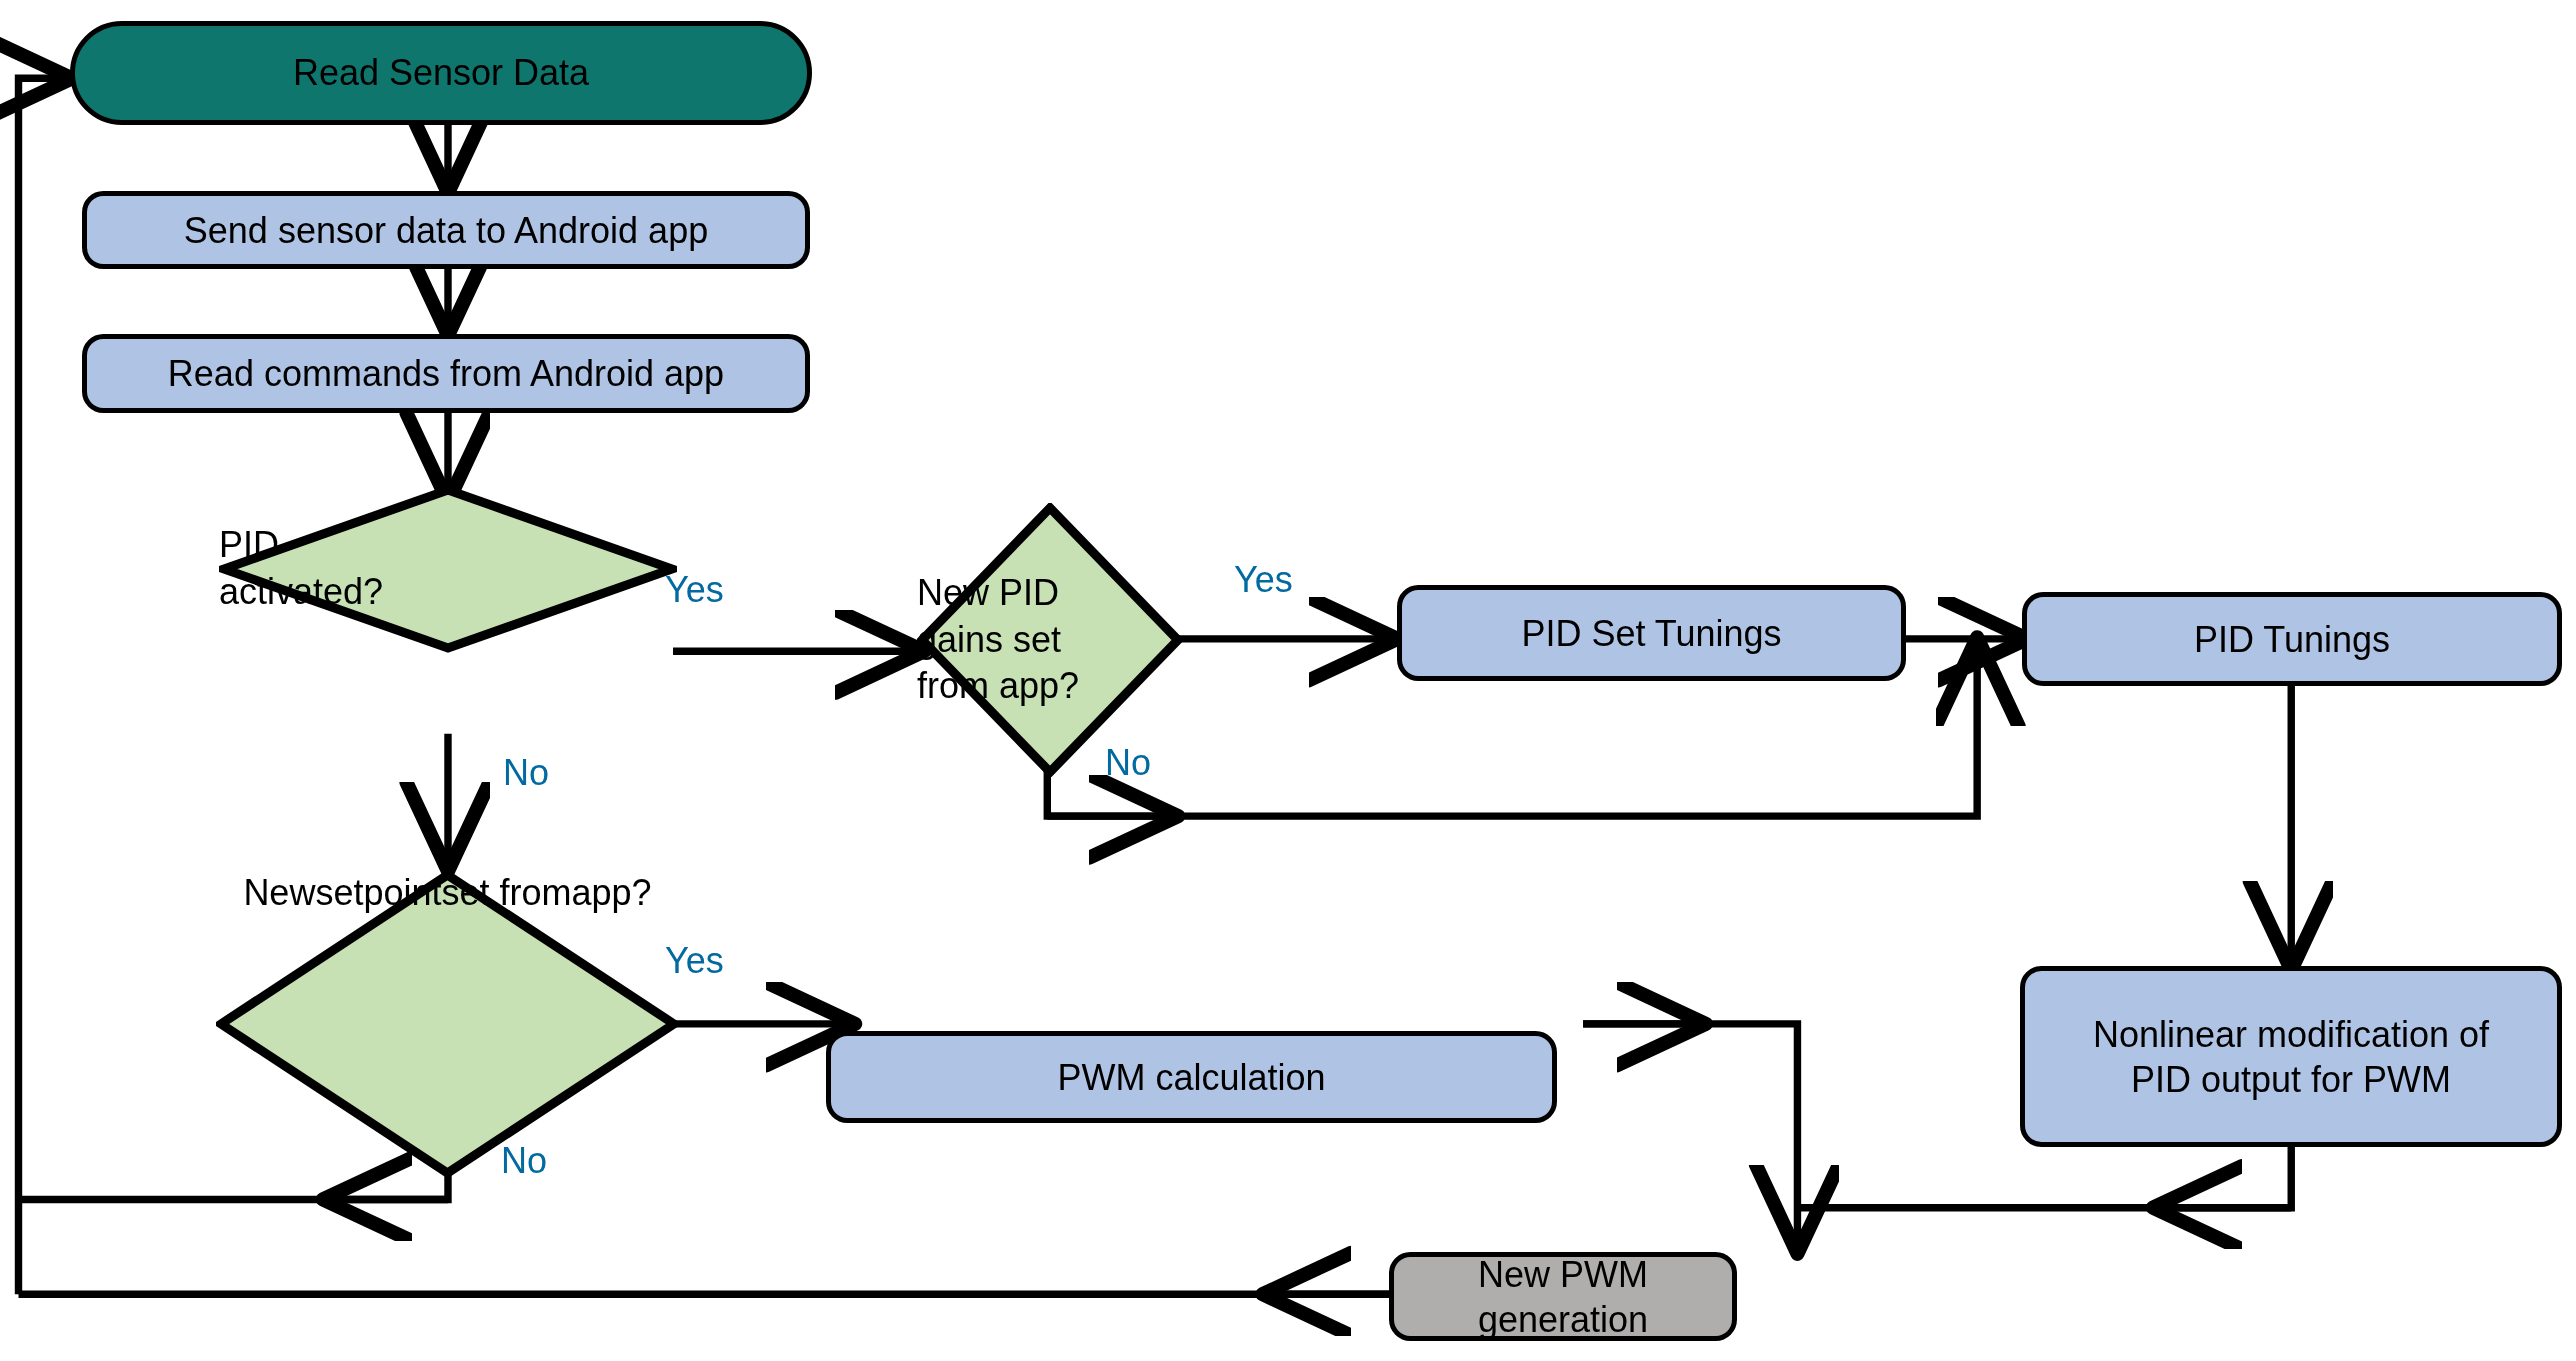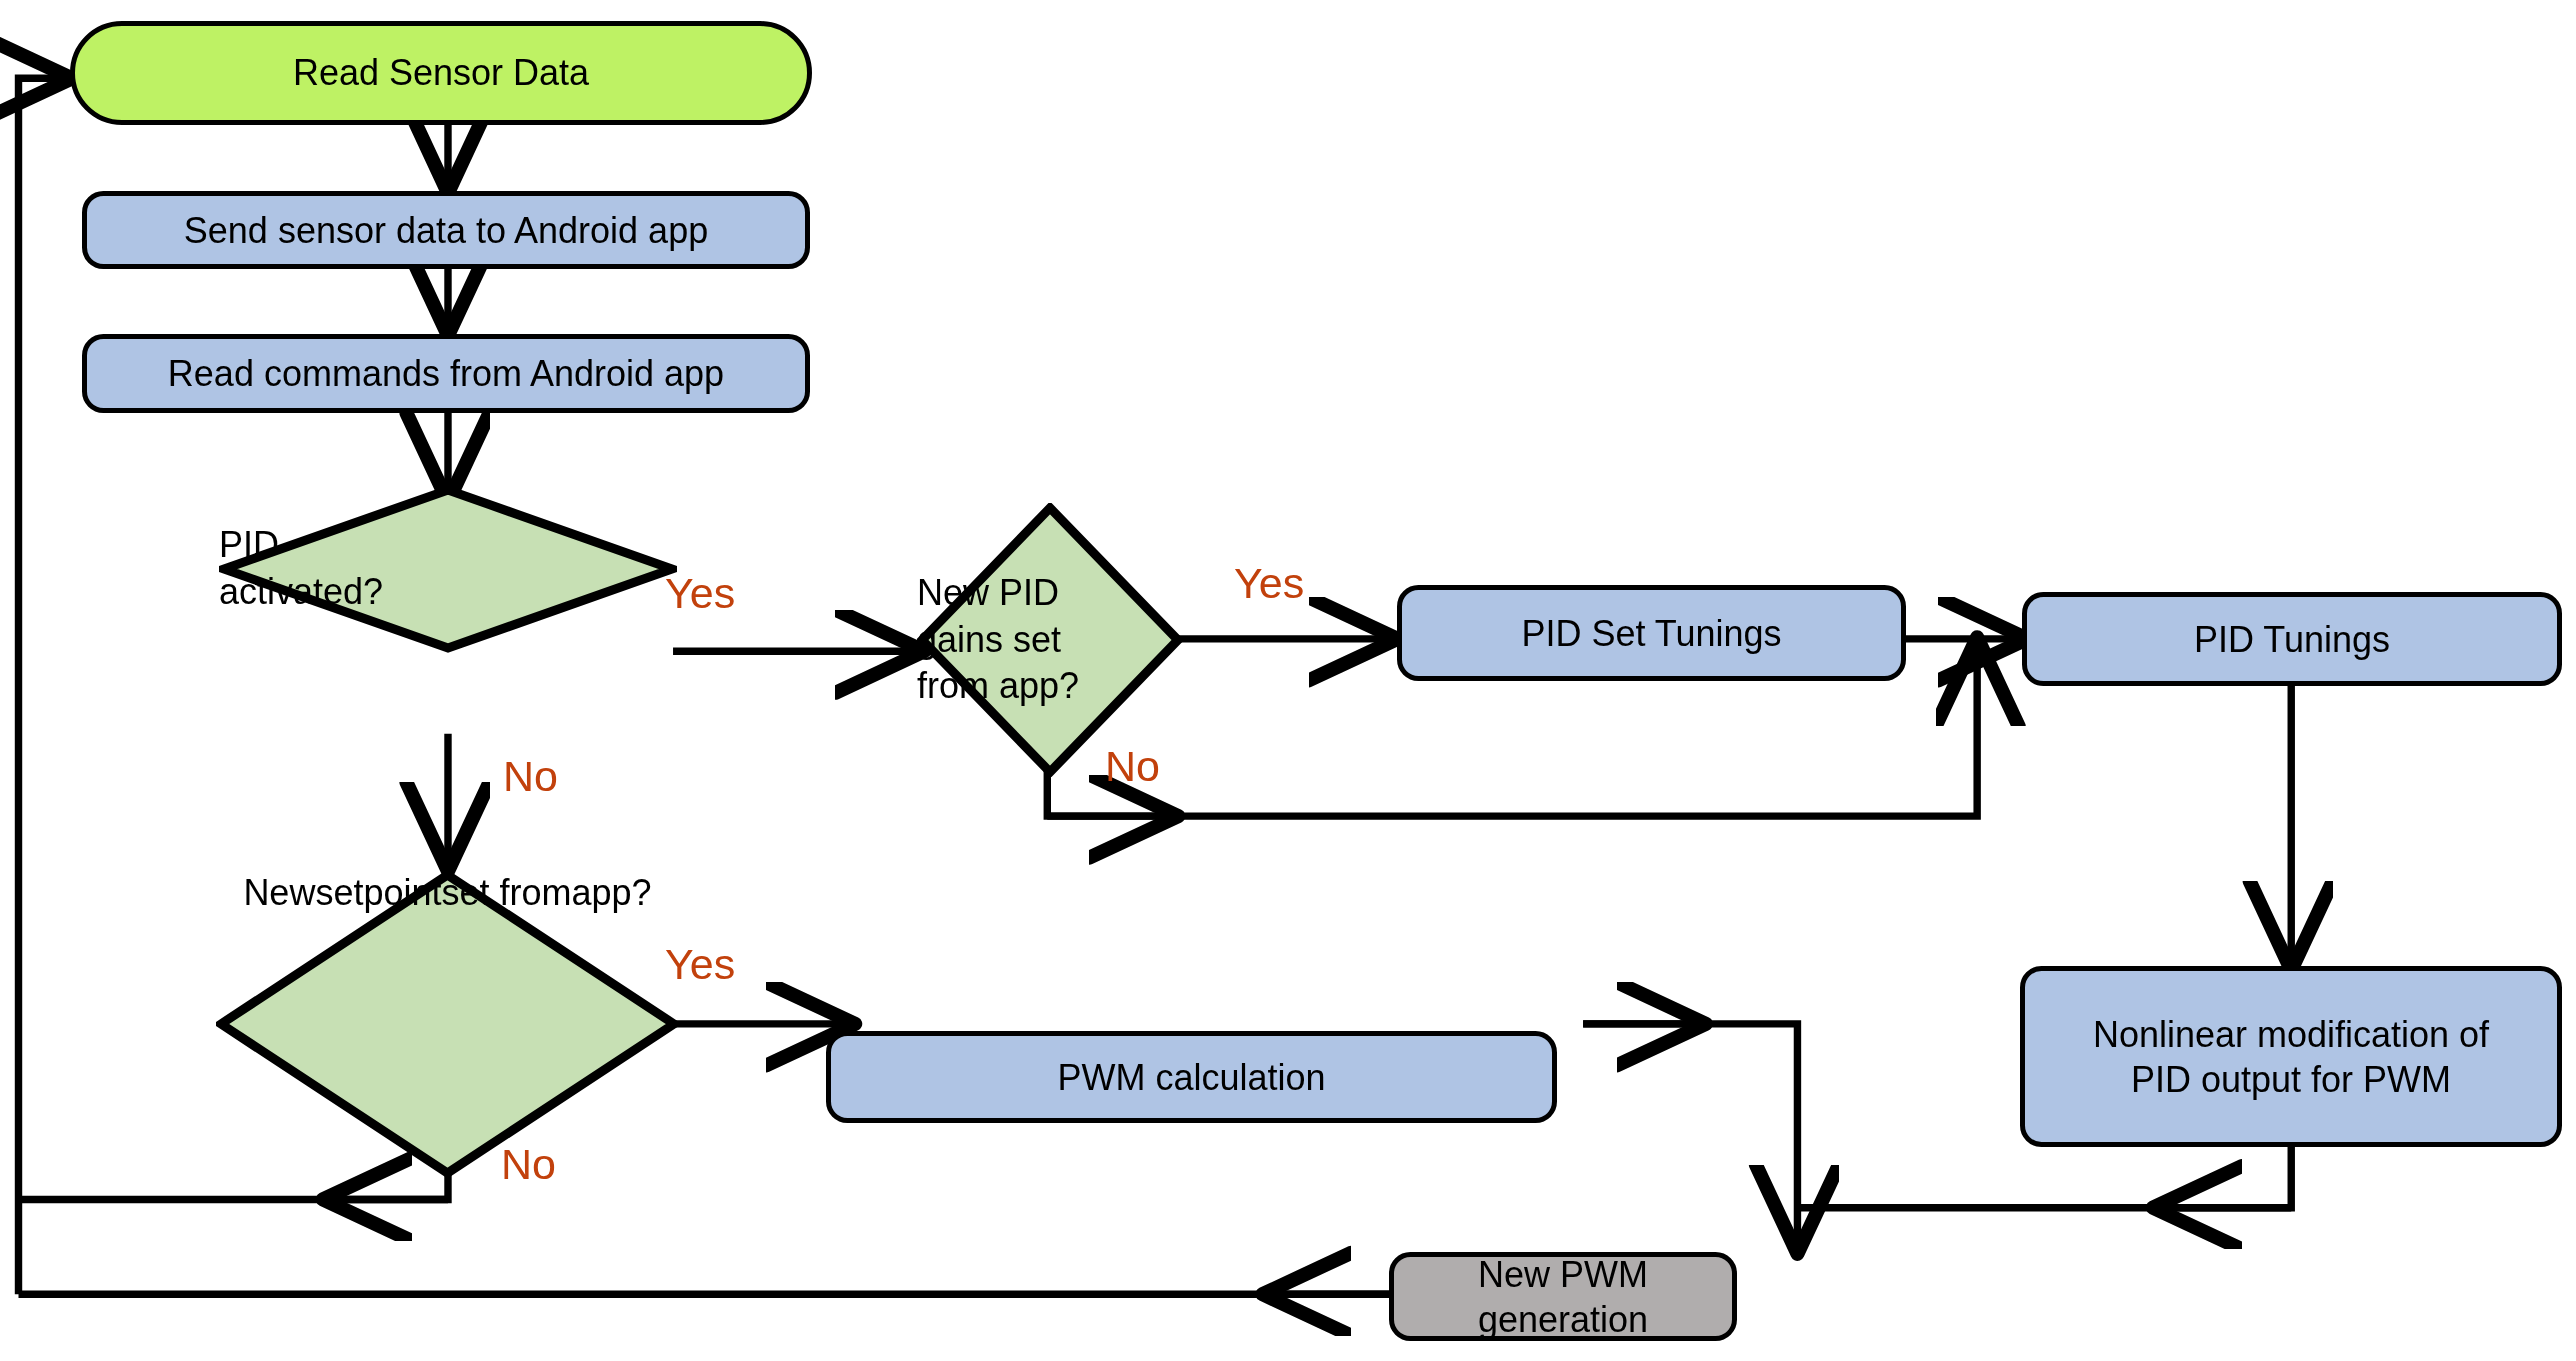--- a/index.html
+++ b/index.html
@@ -1,24 +1,24 @@
 <!DOCTYPE html>
 <html style="font-size:13px"><head>
 <meta charset="utf-8">
 <style>
   html,body{margin:0;padding:0;background:#ffffff;}
   body{font-family:"Liberation Sans", sans-serif;}
   #stage{position:relative;width:2576px;height:1361px;background:#ffffff;overflow:hidden;}
   #wires{position:absolute;left:0;top:0;width:2576px;height:1361px;}
   .node{position:absolute;box-sizing:border-box;display:flex;align-items:center;justify-content:center;text-align:center;color:#000;line-height:1.25;}
   .proc{border:5.8px solid #000;border-radius:21.4px;background:#AFC4E4;font-size:36px;}
-  .term{border:5.8px solid #000;border-radius:824px;background:#bef264;font-size:36px;}
+  .term{border:5.8px solid #000;border-radius:824px;background:#0f766e;font-size:36px;}
   .term2{border:5.8px solid #000;border-radius:21.4px;background:#B0ADAD;font-size:36px;}
   .dialabel{position:absolute;display:flex;align-items:flex-start;justify-content:center;text-align:center;font-size:36px;color:#000;line-height:1.3;pointer-events:none;}
-  .edgelabel{position:absolute;font-size:43px;color:#c2410c;white-space:nowrap;}
+  .edgelabel{position:absolute;font-size:36px;color:#0369a1;white-space:nowrap;}
   .diamond{position:absolute;}
 </style>
 </head>
 <body>
 
 <div id="stage">
 
   <svg id="wires" viewBox="0 0 3124 1651" xmlns="http://www.w3.org/2000/svg">
     <defs>
       <marker id="ah" markerWidth="16" markerHeight="16" refX="11" refY="5.6" orient="auto" markerUnits="strokeWidth">

